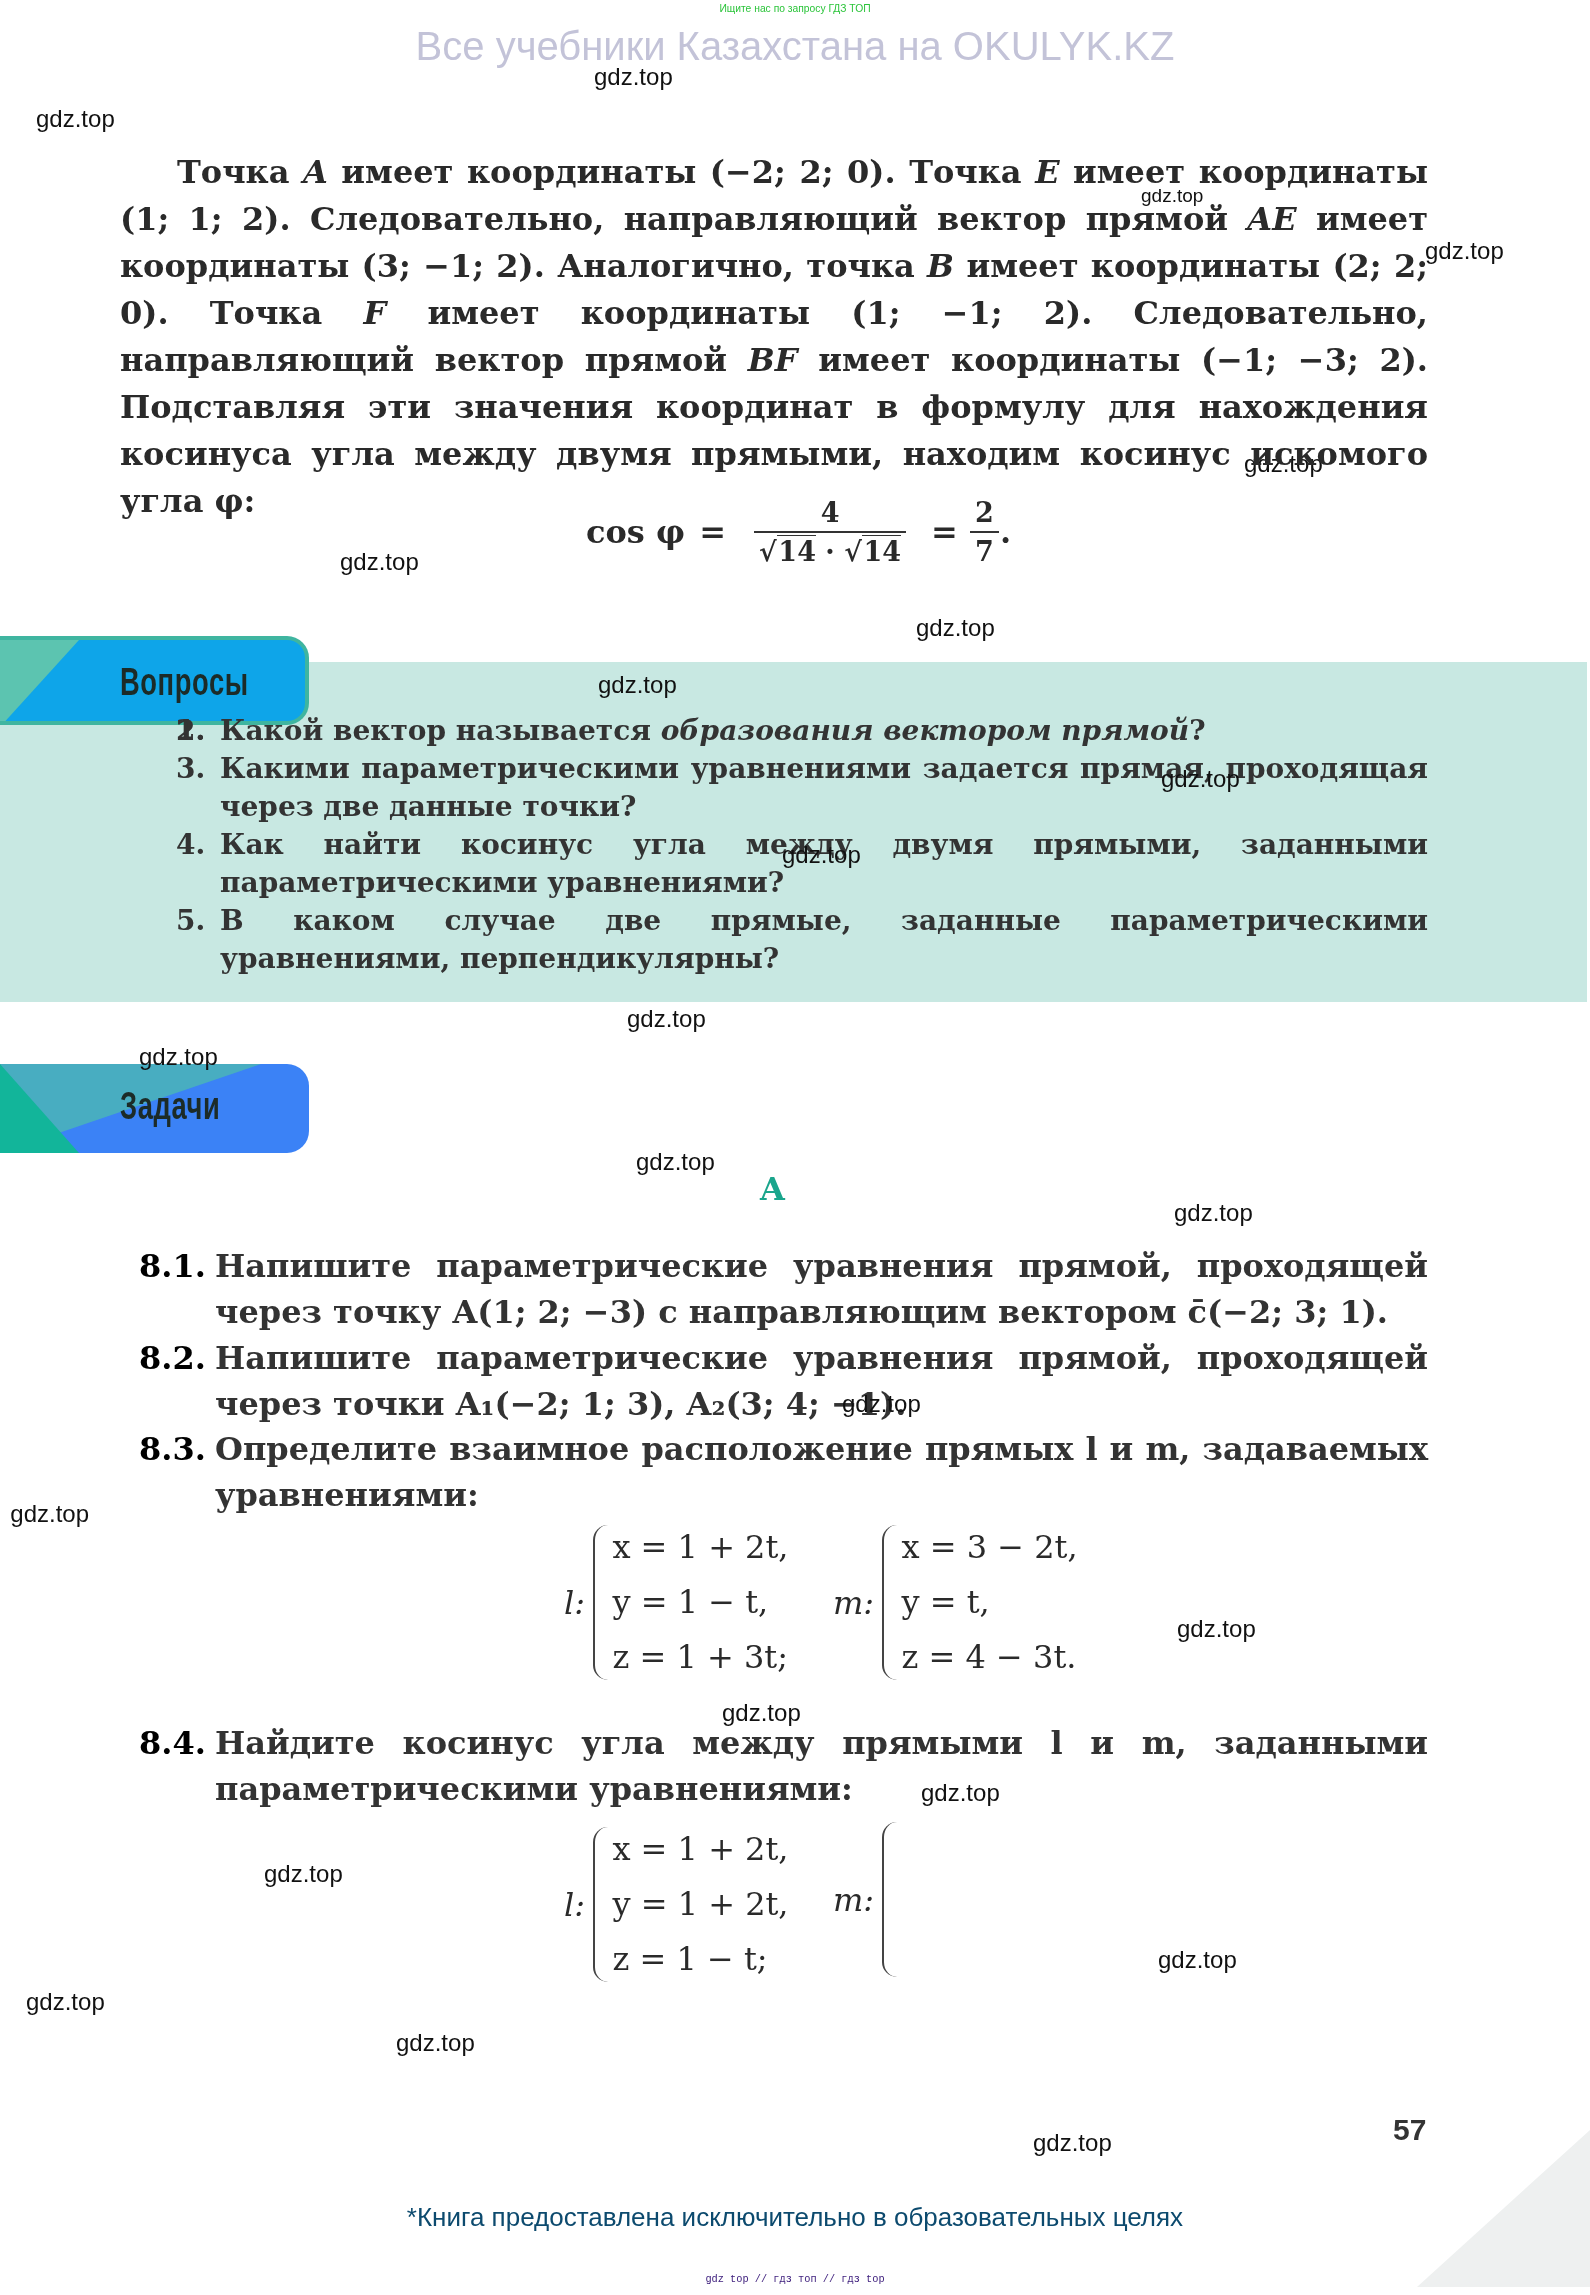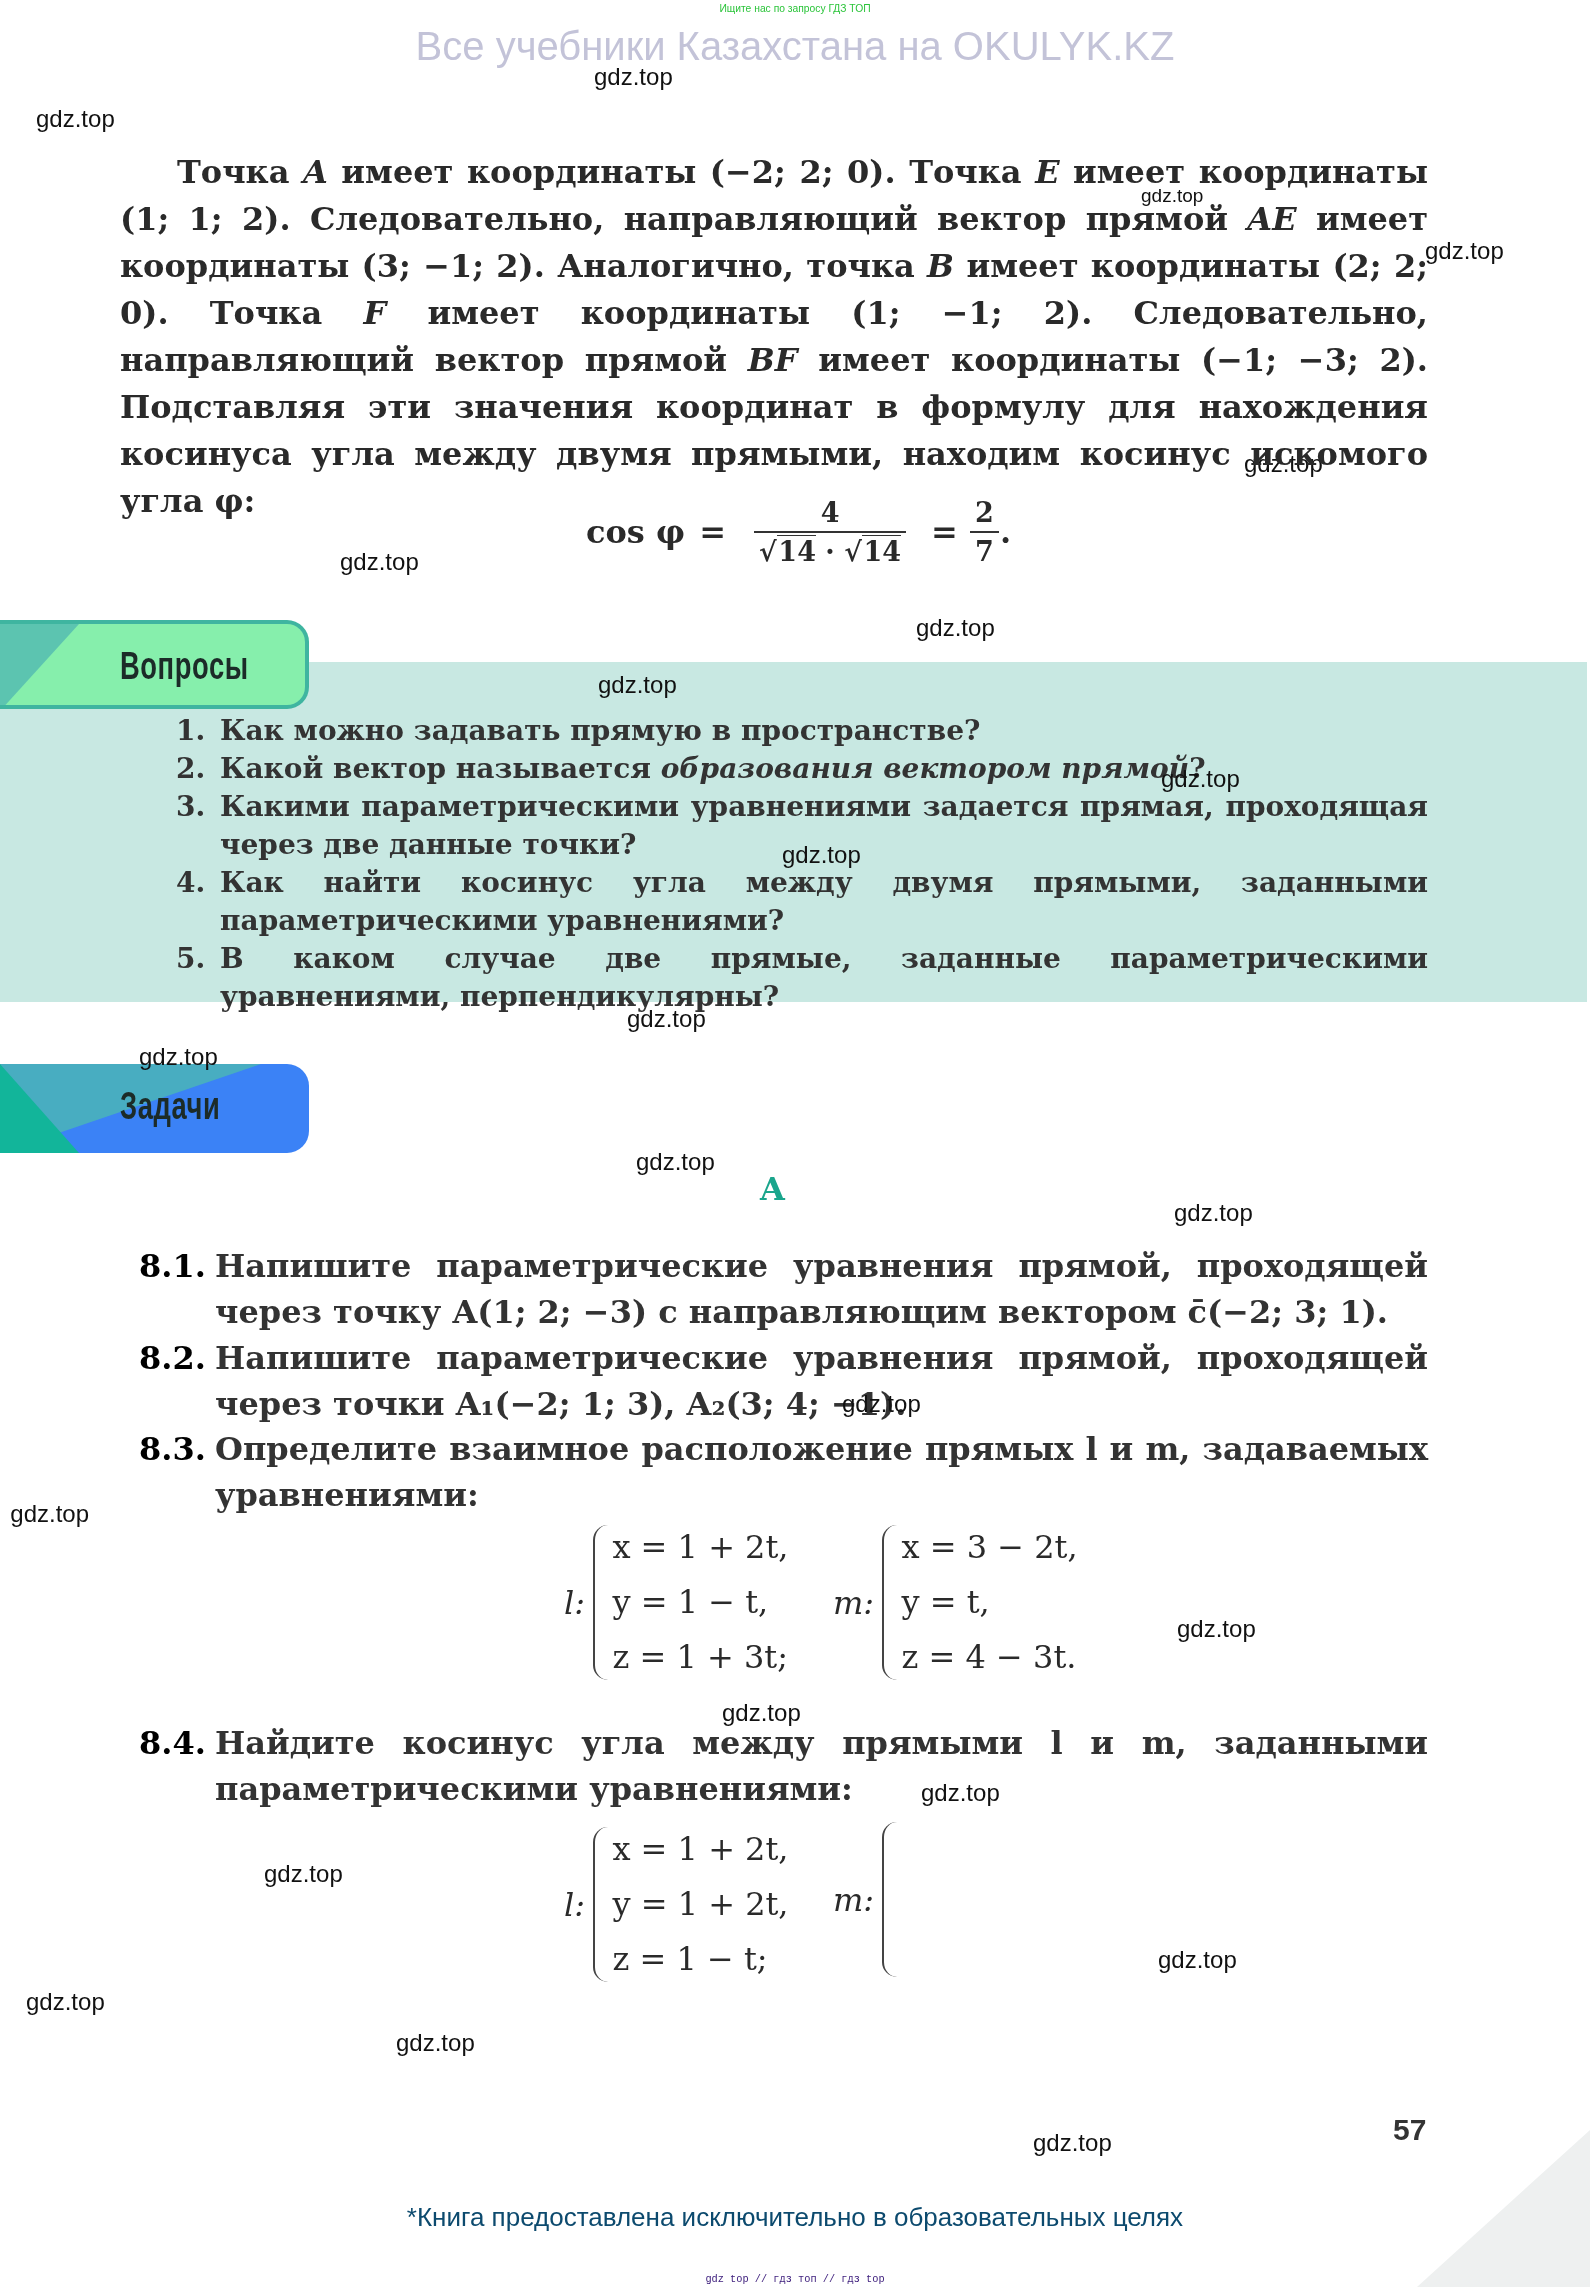--- a/index.html
+++ b/index.html
@@ -14,21 +14,21 @@
   .para p { margin:0; }
   .para .indent { text-indent:57px; }
   i { font-style:italic; }
   .formula { position:absolute; font-size:32px; font-weight:bold; display:flex; align-items:center; }
   .frac { display:inline-flex; flex-direction:column; align-items:center; margin:0 14.2px; font-size:27px; }
   .frac .num { padding:0 4.7px 3.2px; }
   .frac .den { border-top:2.4px solid #333; padding:3.2px 4.7px 0; }
   .sqrt { border-top:1.6px solid #333; padding-left:1.6px; }
   #q-band { left:0; top:662px; width:1587px; height:340px; background:#c8e8e2; }
   .tab { position:absolute; left:0; height:89px; width:309px; border-radius:0 22px 22px 0; overflow:hidden; }
-  #tab-questions { top:620px; background:#86efac; border:4px solid #3fb5a0; border-left:none; box-sizing:border-box; }
+  #tab-questions { top:636px; background:#0ea5e9; border:4px solid #3fb5a0; border-left:none; box-sizing:border-box; }
   #tab-questions .tri { position:absolute; left:0; top:0; width:0; height:0; border-top:87px solid #5cc4b0; border-right:79px solid transparent; }
   #tab-tasks { top:1064px; background:#3b82f6; }
   #tab-tasks .tri1 { position:absolute; left:0; top:0; width:0; height:0; border-top:89px solid #4fbfab; border-right:261px solid transparent; opacity:0.7; }
   #tab-tasks .tri2 { position:absolute; left:0; top:0; width:0; height:0; border-bottom:89px solid #12b59a; border-right:79px solid transparent; }
   .tab-label { position:absolute; left:120px; top:20.6px; font-family:"Liberation Sans", sans-serif; font-weight:bold; font-size:38px; color:#1c2b28; transform:scaleX(0.72); transform-origin:left; letter-spacing:0.8px; }
   .qlist { position:absolute; left:176px; top:712px; width:1252px; font-size:28px; line-height:38px; font-weight:bold; color:#333; }
   .qitem { position:relative; padding-left:44px; text-align:justify; }
   .qnum { position:absolute; left:0; top:0; }
   #section-A { left:760px; top:1170px; font-size:32px; font-weight:bold; color:#1aa58c; }
   .task { position:absolute; left:139px; width:1289px; font-size:32px; line-height:46px; font-weight:bold; color:#333; }
@@ -79,21 +79,21 @@
 </div>
 
 <div id="q-band" class="abs"></div>
 <div id="tab-questions" class="tab">
   <div class="tri"></div>
   <div class="tab-label">Вопросы</div>
 </div>
 <span class="wm" style="left:598px;top:671px">gdz.top</span>
 
 <div class="qlist">
-  <div class="qitem"><span class="qnum">1.</span><span>Как можно задавать прямую в пространстве?</span></div>
+  <div class="qitem"><span class="qnum">1.</span></div>
   <div class="qitem"><span class="qnum">2.</span><span>Какой вектор называется </span><i>образования вектором прямой</i><span>?</span></div>
   <div class="qitem"><span class="qnum">3.</span><span>Какими параметрическими уравнениями задается прямая, проходящая через две данные точки?</span></div>
   <div class="qitem"><span class="qnum">4.</span><span>Как найти косинус угла между двумя прямыми, заданными параметрическими уравнениями?</span></div>
   <div class="qitem"><span class="qnum">5.</span><span>В каком случае две прямые, заданные параметрическими уравнениями, перпендикулярны?</span></div>
 </div>
 <span class="wm" style="left:1161px;top:765px">gdz.top</span>
 <span class="wm" style="left:782px;top:841px">gdz.top</span>
 <span class="wm" style="left:627px;top:1005px">gdz.top</span>
 
 <div id="tab-tasks" class="tab">

